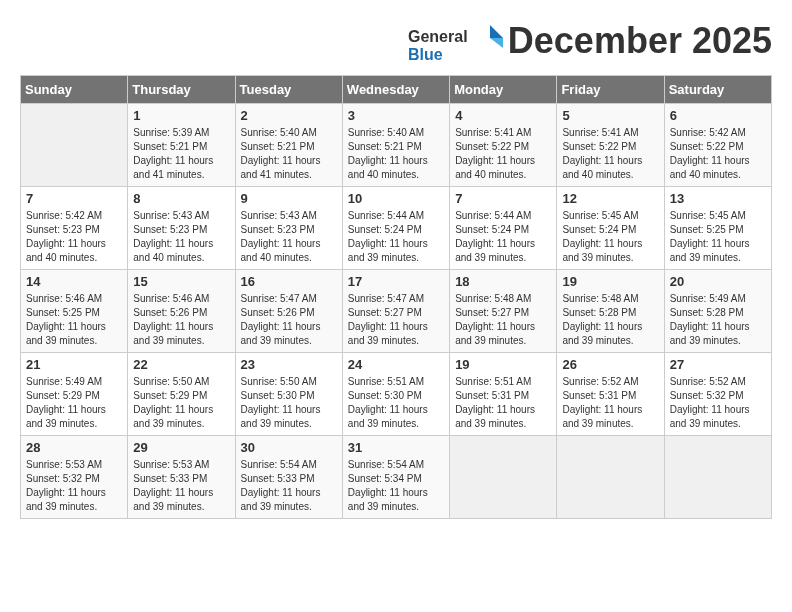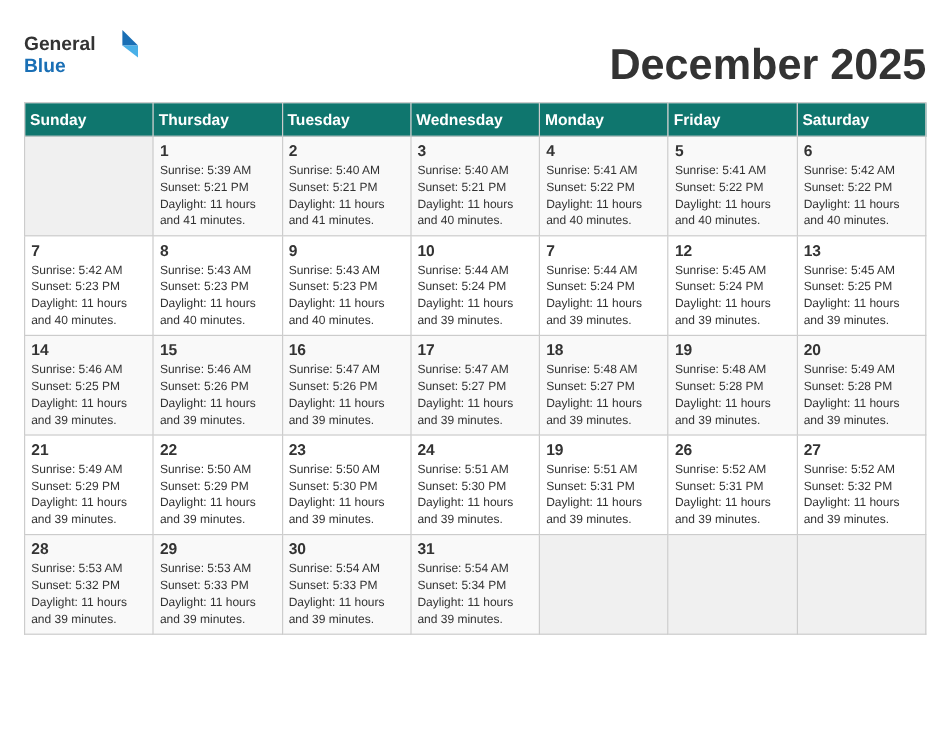--- a/index.html
+++ b/index.html
@@ -5,49 +5,48 @@
     * { box-sizing: border-box; margin: 0; padding: 0; }
     body {
       font-family: Arial, sans-serif;
       background: #fff;
       width: 792px;
       min-height: 612px;
       padding: 20px;
     }
     .header-area {
       display: flex;
-      justify-content: space-between;
+      justify-content: flex-end;
       align-items: flex-start;
       margin-bottom: 10px;
     }
     .logo {
       display: flex;
       flex-direction: column;
       align-items: flex-start;
     }
     .title-area {
       text-align: right;
     }
     .month-title {
       font-size: 36px;
       font-weight: bold;
       color: #333;
-      margin-top: 13px;
     }
     .location-title {
       font-size: 15px;
       color: #555;
     }
     table {
       width: 100%;
       border-collapse: collapse;
       font-size: 11px;
     }
     thead tr th {
-      background-color: #0f766e;
+      background-color: #737373;
       color: #fff;
       padding: 6px 4px;
       text-align: left;
       font-size: 13px;
       font-weight: bold;
       border: 1px solid #ccc;
     }
     tbody tr td {
       border: 1px solid #ccc;
       padding: 4px 5px;

